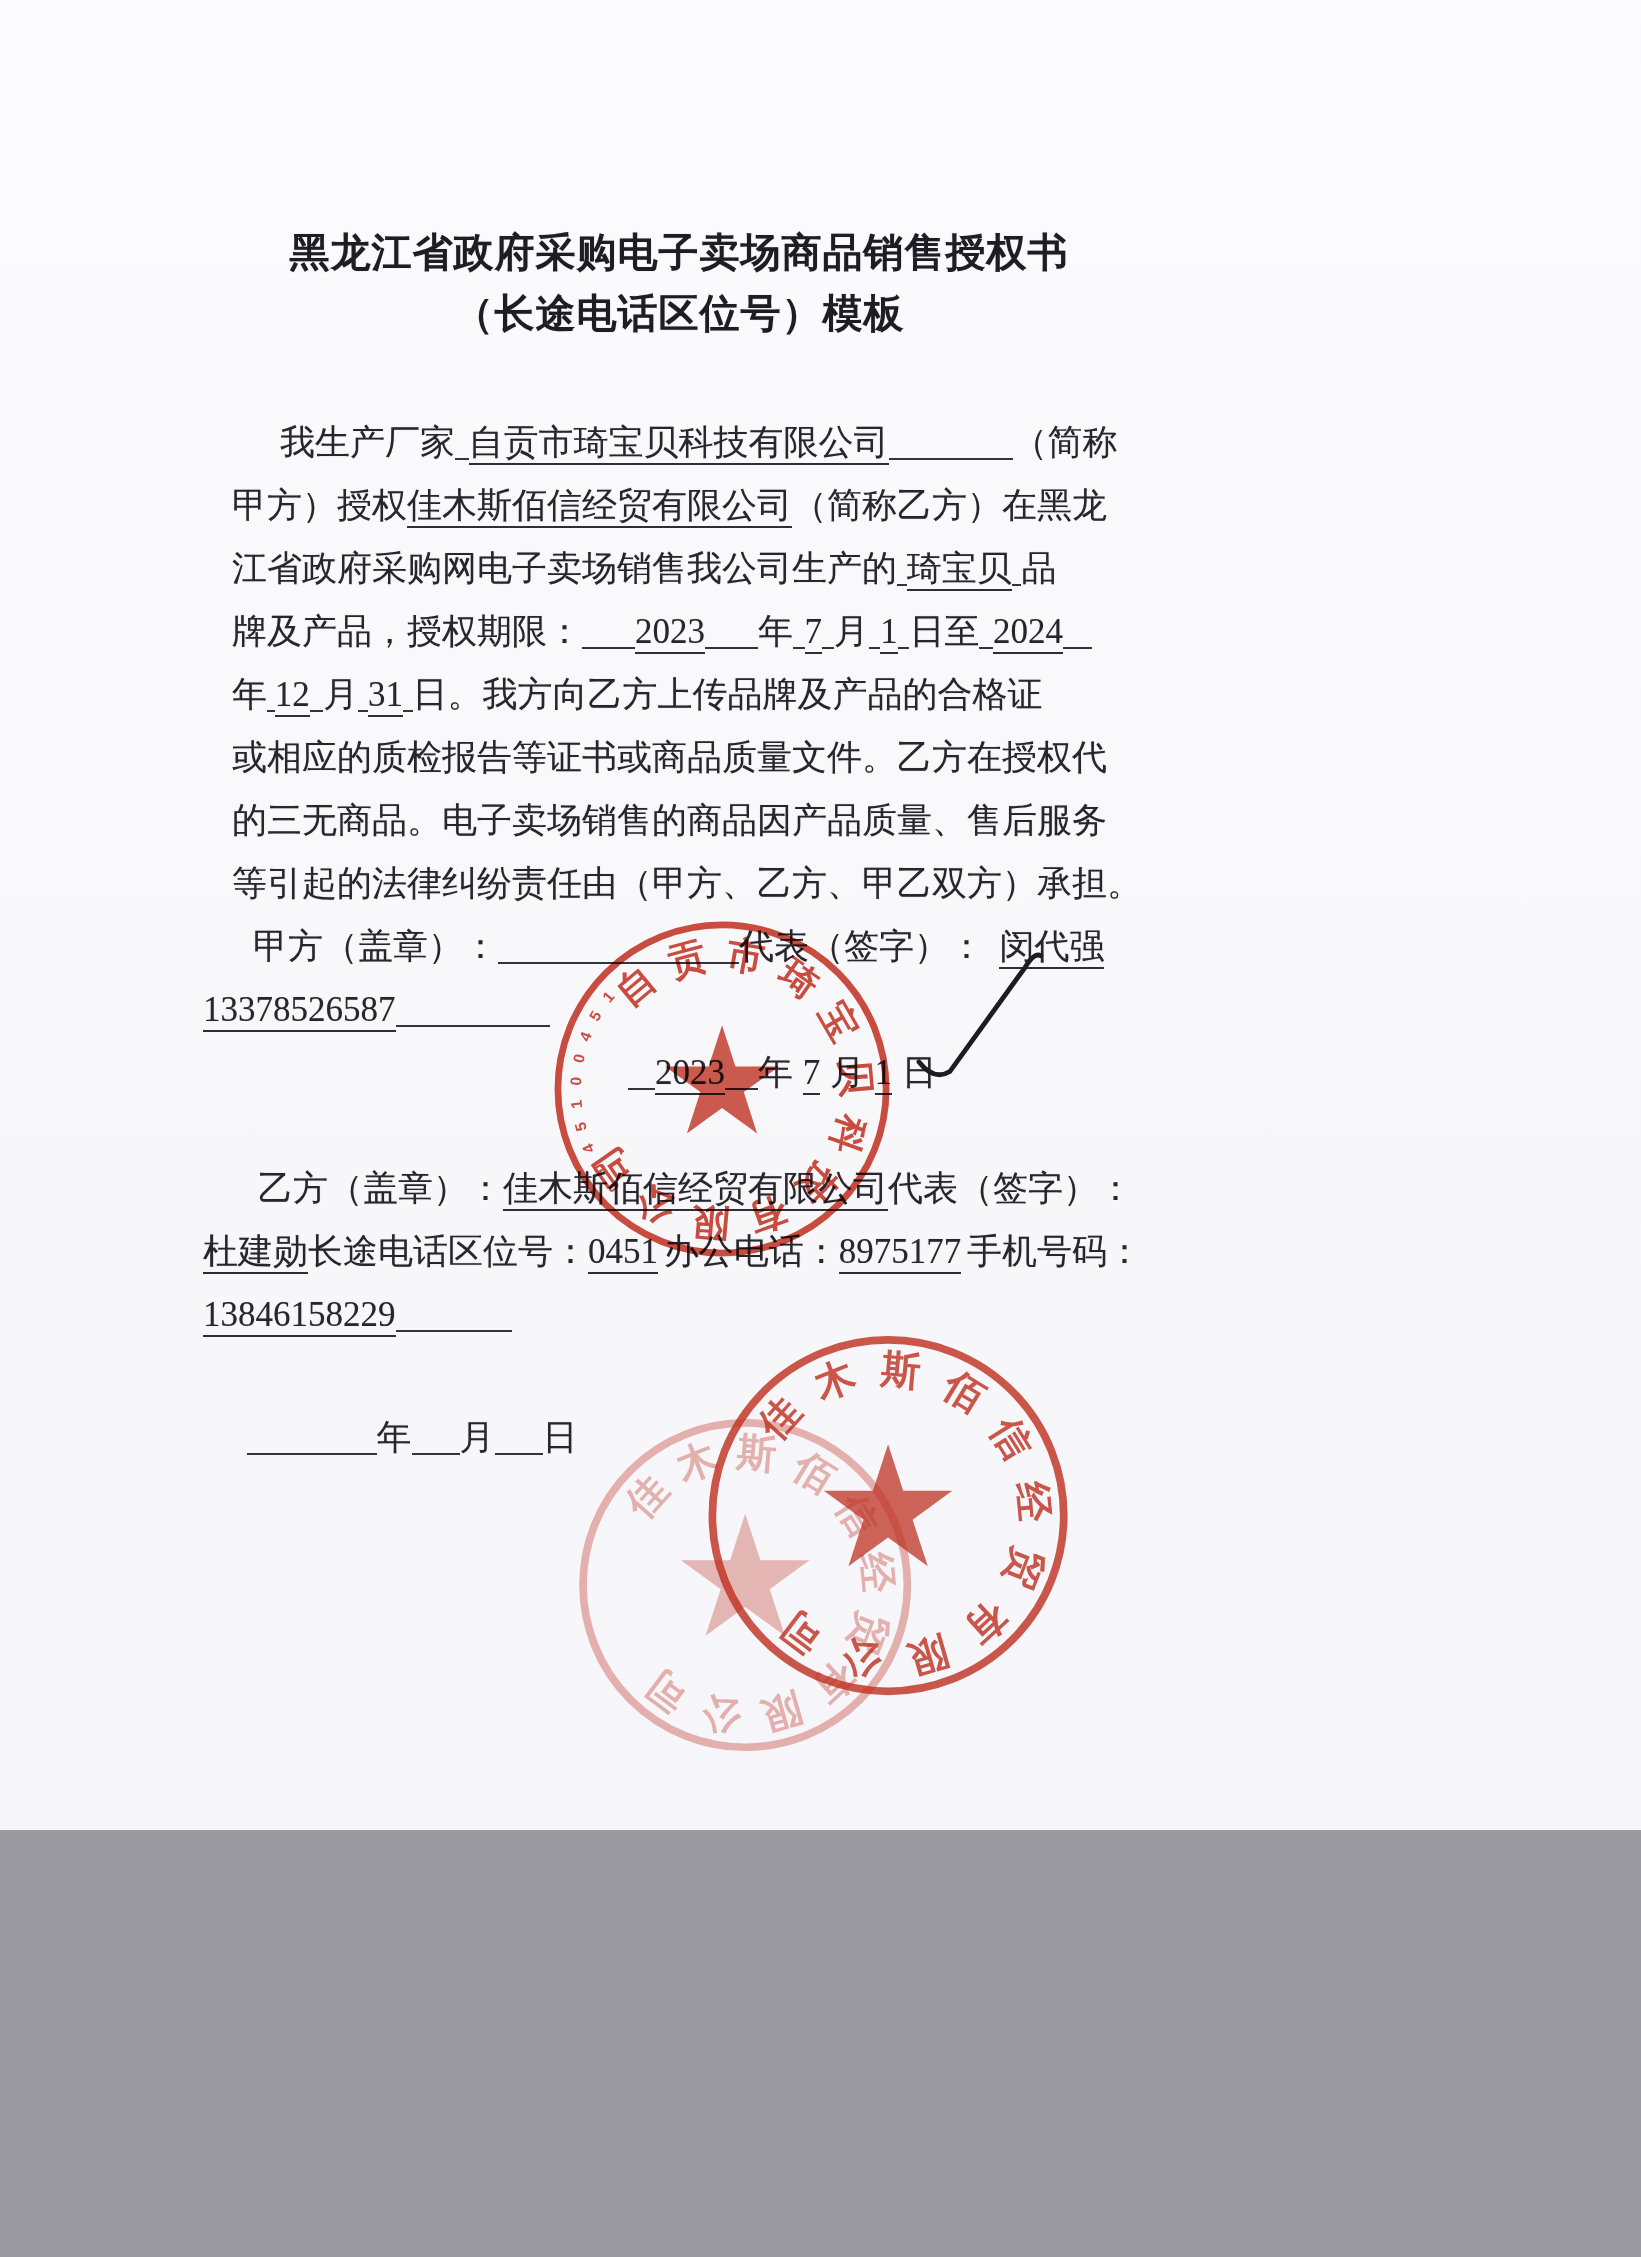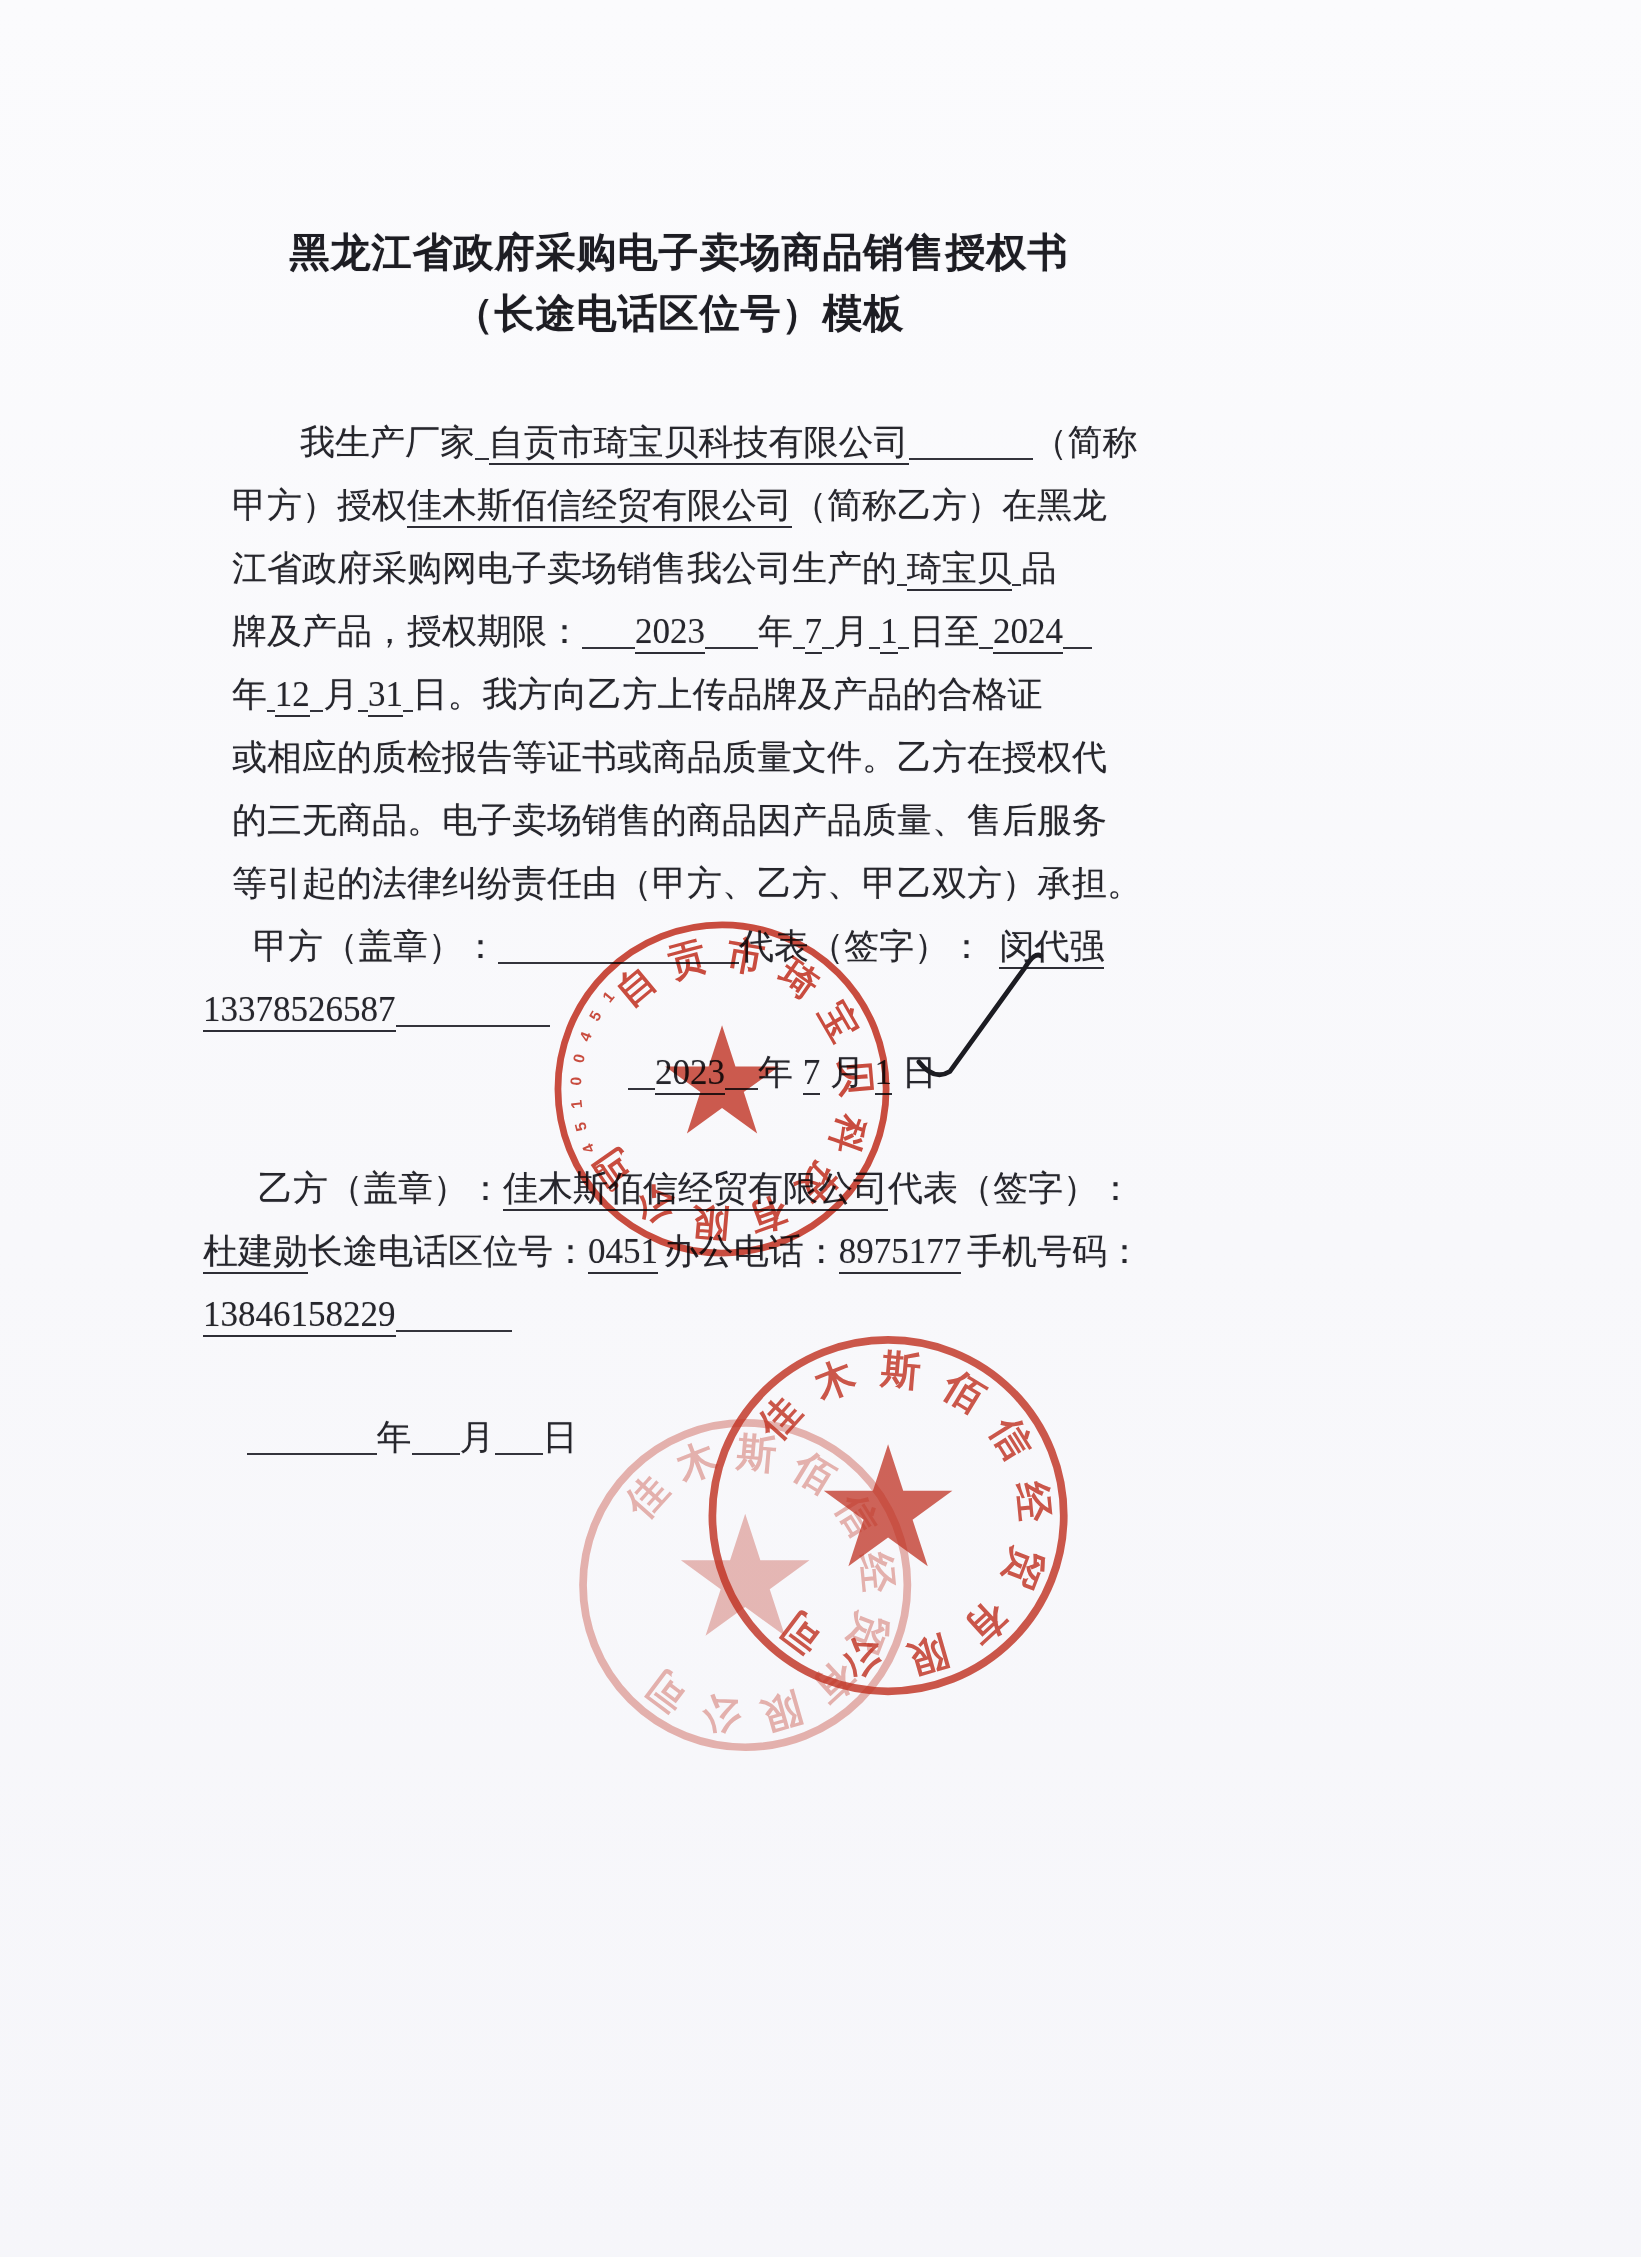--- a/index.html
+++ b/index.html
@@ -1,17 +1,17 @@
 <!DOCTYPE html>
 <html><head>
 <meta charset="utf-8">
 <style>
   html,body{margin:0;padding:0;background:#9a9aa0;}
   .page{
-    position:relative;width:1641px;height:2257px;margin:0 auto;
+    position:relative;width:1641px;height:1830px;margin:0 auto;
     background:linear-gradient(180deg,#fbfbfd 0%,#f8f8fb 55%,#f6f6fa 100%);
     font-family:"Liberation Serif","DejaVu Serif",serif;
     color:#26262c;overflow:hidden;
   }
   .title-block{
     position:absolute;left:0;top:230px;width:1358px;text-align:center;
     font-family:"Liberation Sans","DejaVu Sans",sans-serif;
     font-weight:bold;color:#1d1d23;letter-spacing:1px;
   }
   .title-line{font-size:40px;line-height:44px;text-shadow:0 0 1px rgba(30,30,40,.35);}
@@ -33,21 +33,21 @@
 <body>
 
 <div class="page">
 
   <div class="title-block">
     <div class="title-line">黑龙江省政府采购电子卖场商品销售授权书</div>
     <div class="title-line">（长途电话区位号）模板</div>
   </div>
 
   <div class="doc-body" id="doc-body">
-      <div class="line" style="margin-left: 68px;"><span>我生产厂家</span><span class="blank" style="width: 13.5px;"></span><span class="seg-u">自贡市琦宝贝科技有限公司</span><span class="blank" style="width: 124px;"></span><span>（简称</span></div>
+      <div class="line" style="margin-left: 48px;"><span>我生产厂家</span><span class="blank" style="width: 13.5px;"></span><span class="seg-u">自贡市琦宝贝科技有限公司</span><span class="blank" style="width: 124px;"></span><span>（简称</span></div>
       <div class="line"><span>甲方）授权</span><span class="seg-u">佳木斯佰信经贸有限公司</span><span>（简称乙方）在黑龙</span></div>
       <div class="line"><span>江省政府采购网电子卖场销售我公司生产的</span><span class="blank" style="width: 9.7px;"></span><span class="seg-u">琦宝贝</span><span class="blank" style="width: 9.7px;"></span><span>品</span></div>
       <div class="line"><span>牌及产品，授权期限：</span><span class="blank" style="width: 53px;"></span><span class="seg-u">2023</span><span class="blank" style="width: 53px;"></span><span>年</span><span class="blank" style="width: 11.6px;"></span><span class="seg-u">7</span><span class="blank" style="width: 11.6px;"></span><span>月</span><span class="blank" style="width: 11.6px;"></span><span class="seg-u">1</span><span class="blank" style="width: 11.6px;"></span><span>日至</span><span class="blank" style="width: 13.5px;"></span><span class="seg-u">2024</span><span class="blank" style="width: 29px;"></span></div>
       <div class="line"><span>年</span><span class="blank" style="width: 7.7px;"></span><span class="seg-u">12</span><span class="blank" style="width: 13.5px;"></span><span>月</span><span class="blank" style="width: 9.7px;"></span><span class="seg-u">31</span><span class="blank" style="width: 9.7px;"></span><span>日。我方向乙方上传品牌及产品的合格证</span></div>
       <div class="line"><span>或相应的质检报告等证书或商品质量文件。乙方在授权代</span></div>
       <div class="line"><span>的三无商品。电子卖场销售的商品因产品质量、售后服务</span></div>
       <div class="line"><span>等引起的法律纠纷责任由（甲方、乙方、甲乙双方）承担。</span></div>
       <div class="line" style="margin-left: 21px;"><span>甲方（盖章）：</span><span class="blank" style="width: 241px;"></span><span>代表（签字）：</span><span class="spacer" style="width: 15.4px;"></span><span class="seg-u">闵代强</span></div>
       <div class="line" style="margin-left: -29px;"><span class="seg-u">13378526587</span><span class="blank" style="width: 154px;"></span></div>
       <div class="line" style="margin-left: 396px;"><span class="blank" style="width: 27px;"></span><span class="seg-u">2023</span><span class="blank" style="width: 33px;"></span><span>年</span><span class="spacer" style="width: 9.7px;"></span><span class="seg-u">7</span><span class="spacer" style="width: 9.7px;"></span><span>月</span><span class="spacer" style="width: 9.7px;"></span><span class="seg-u">1</span><span class="spacer" style="width: 9.7px;"></span><span>日</span></div>

